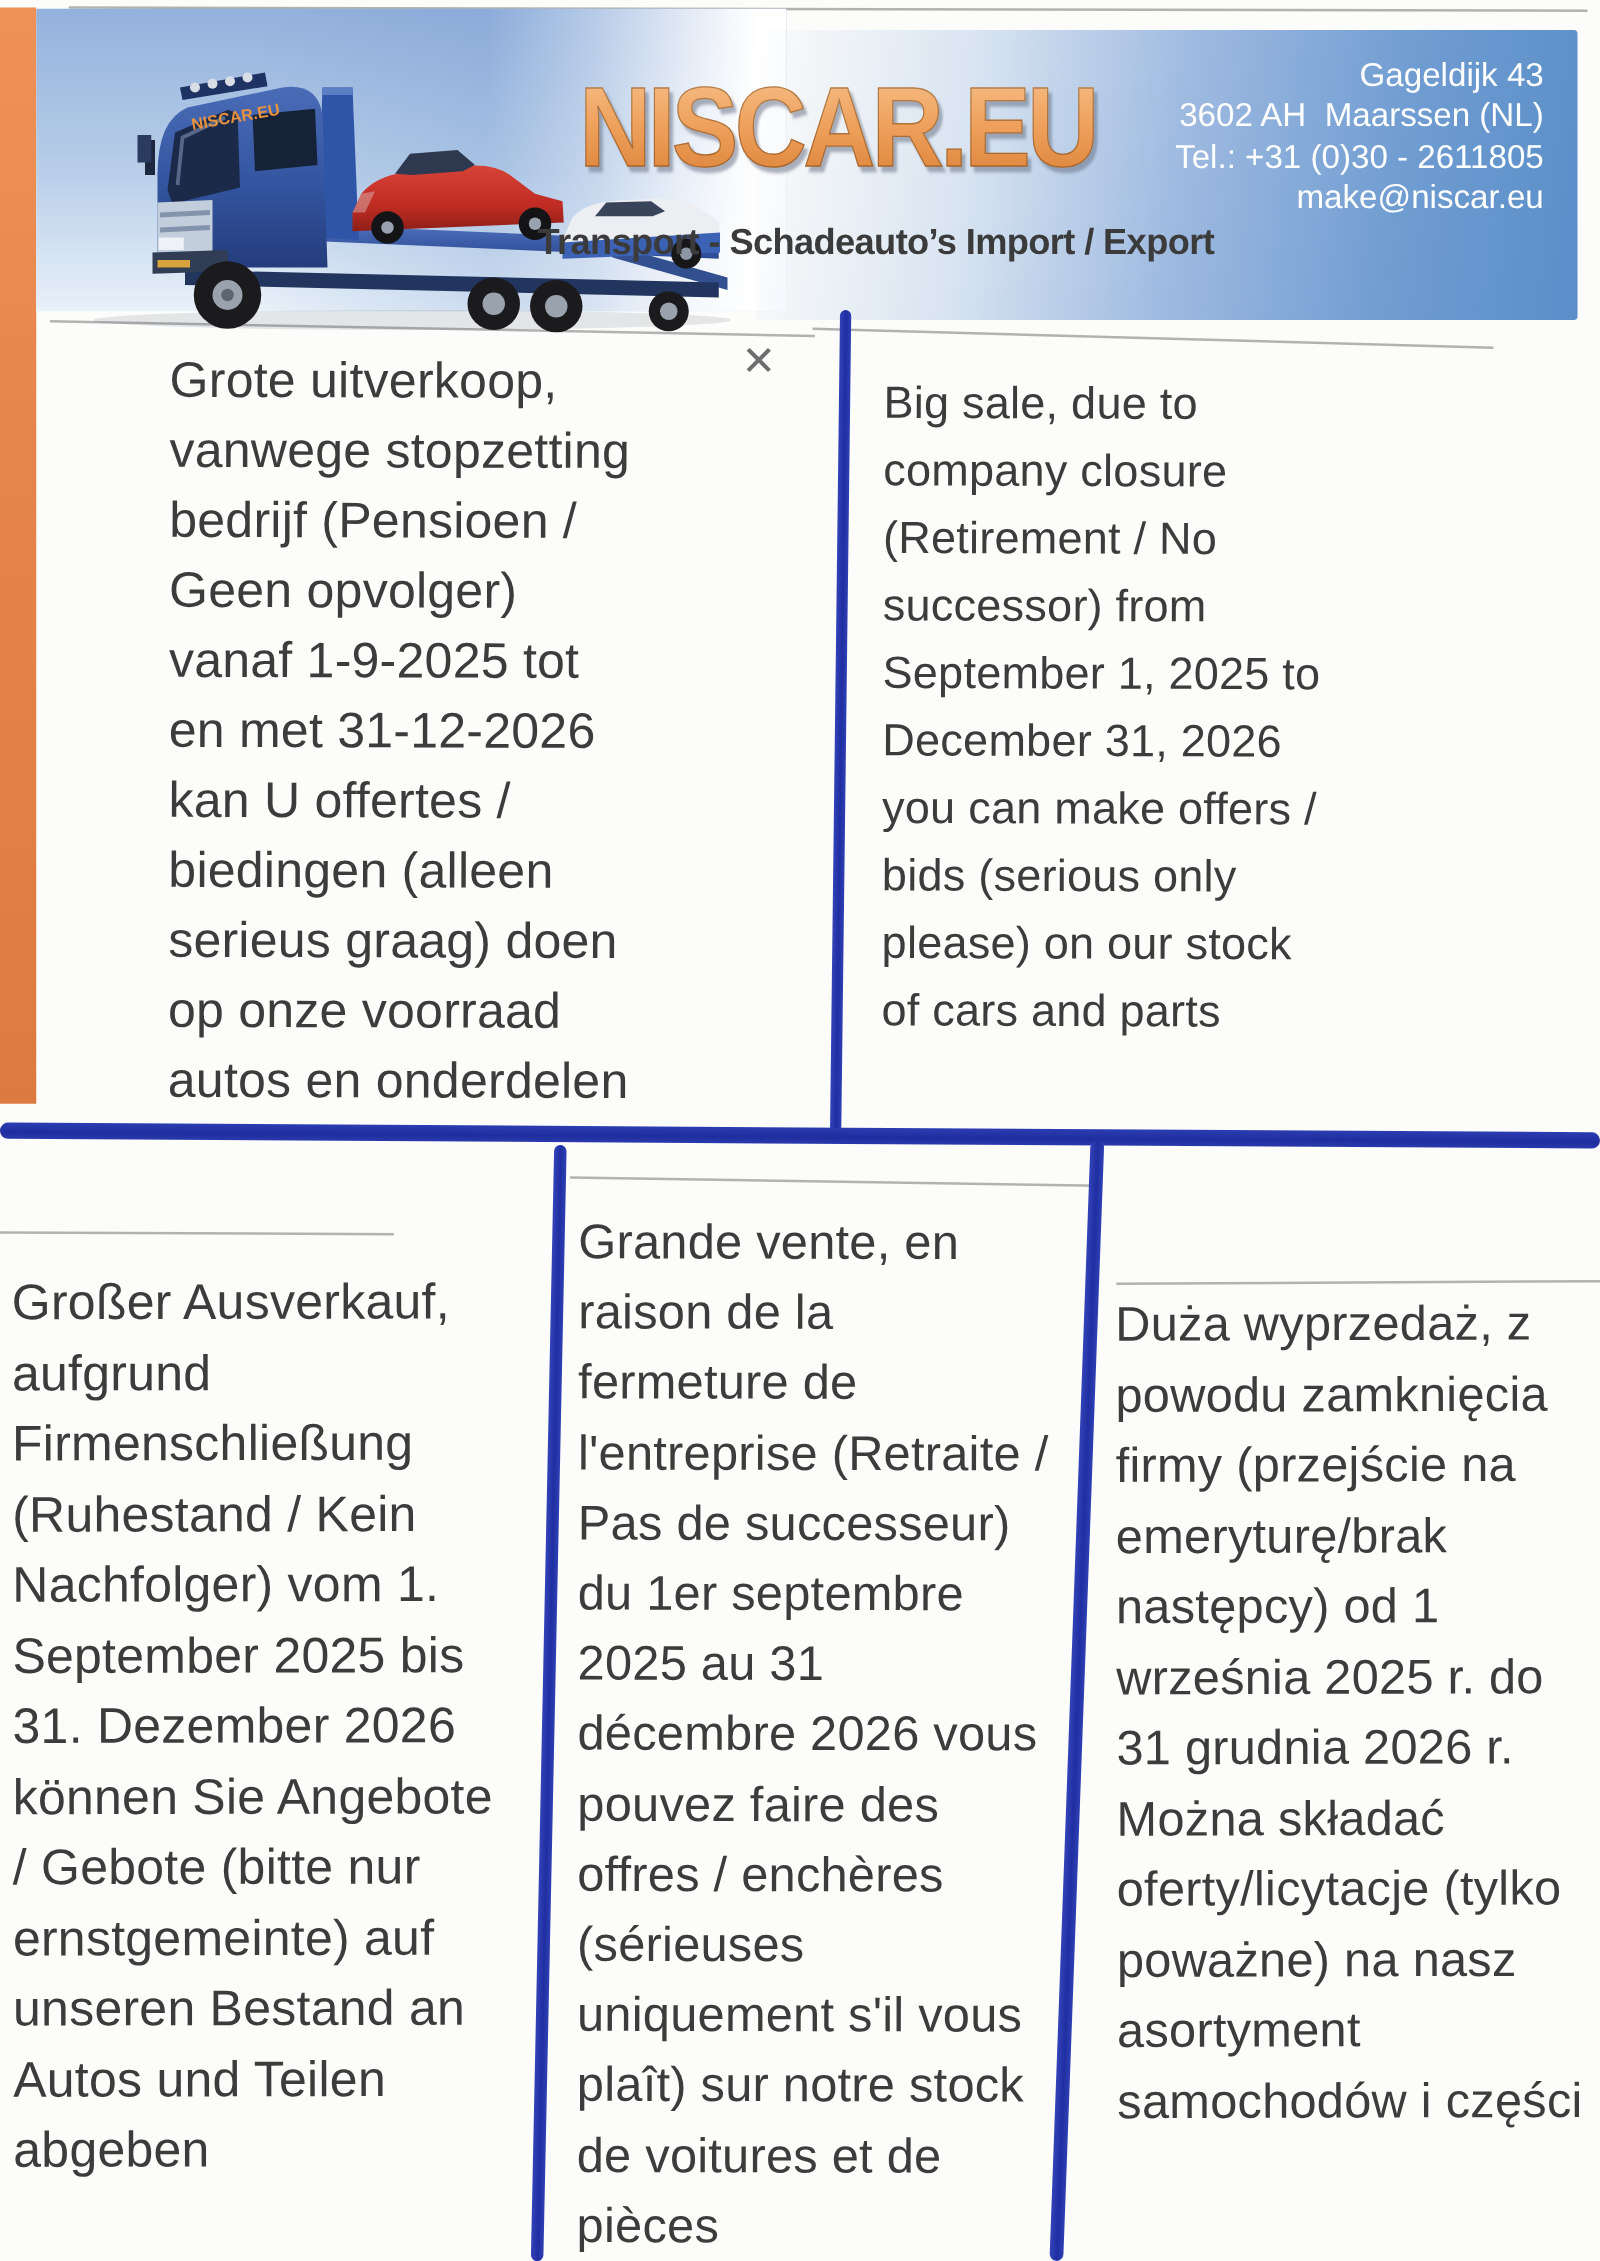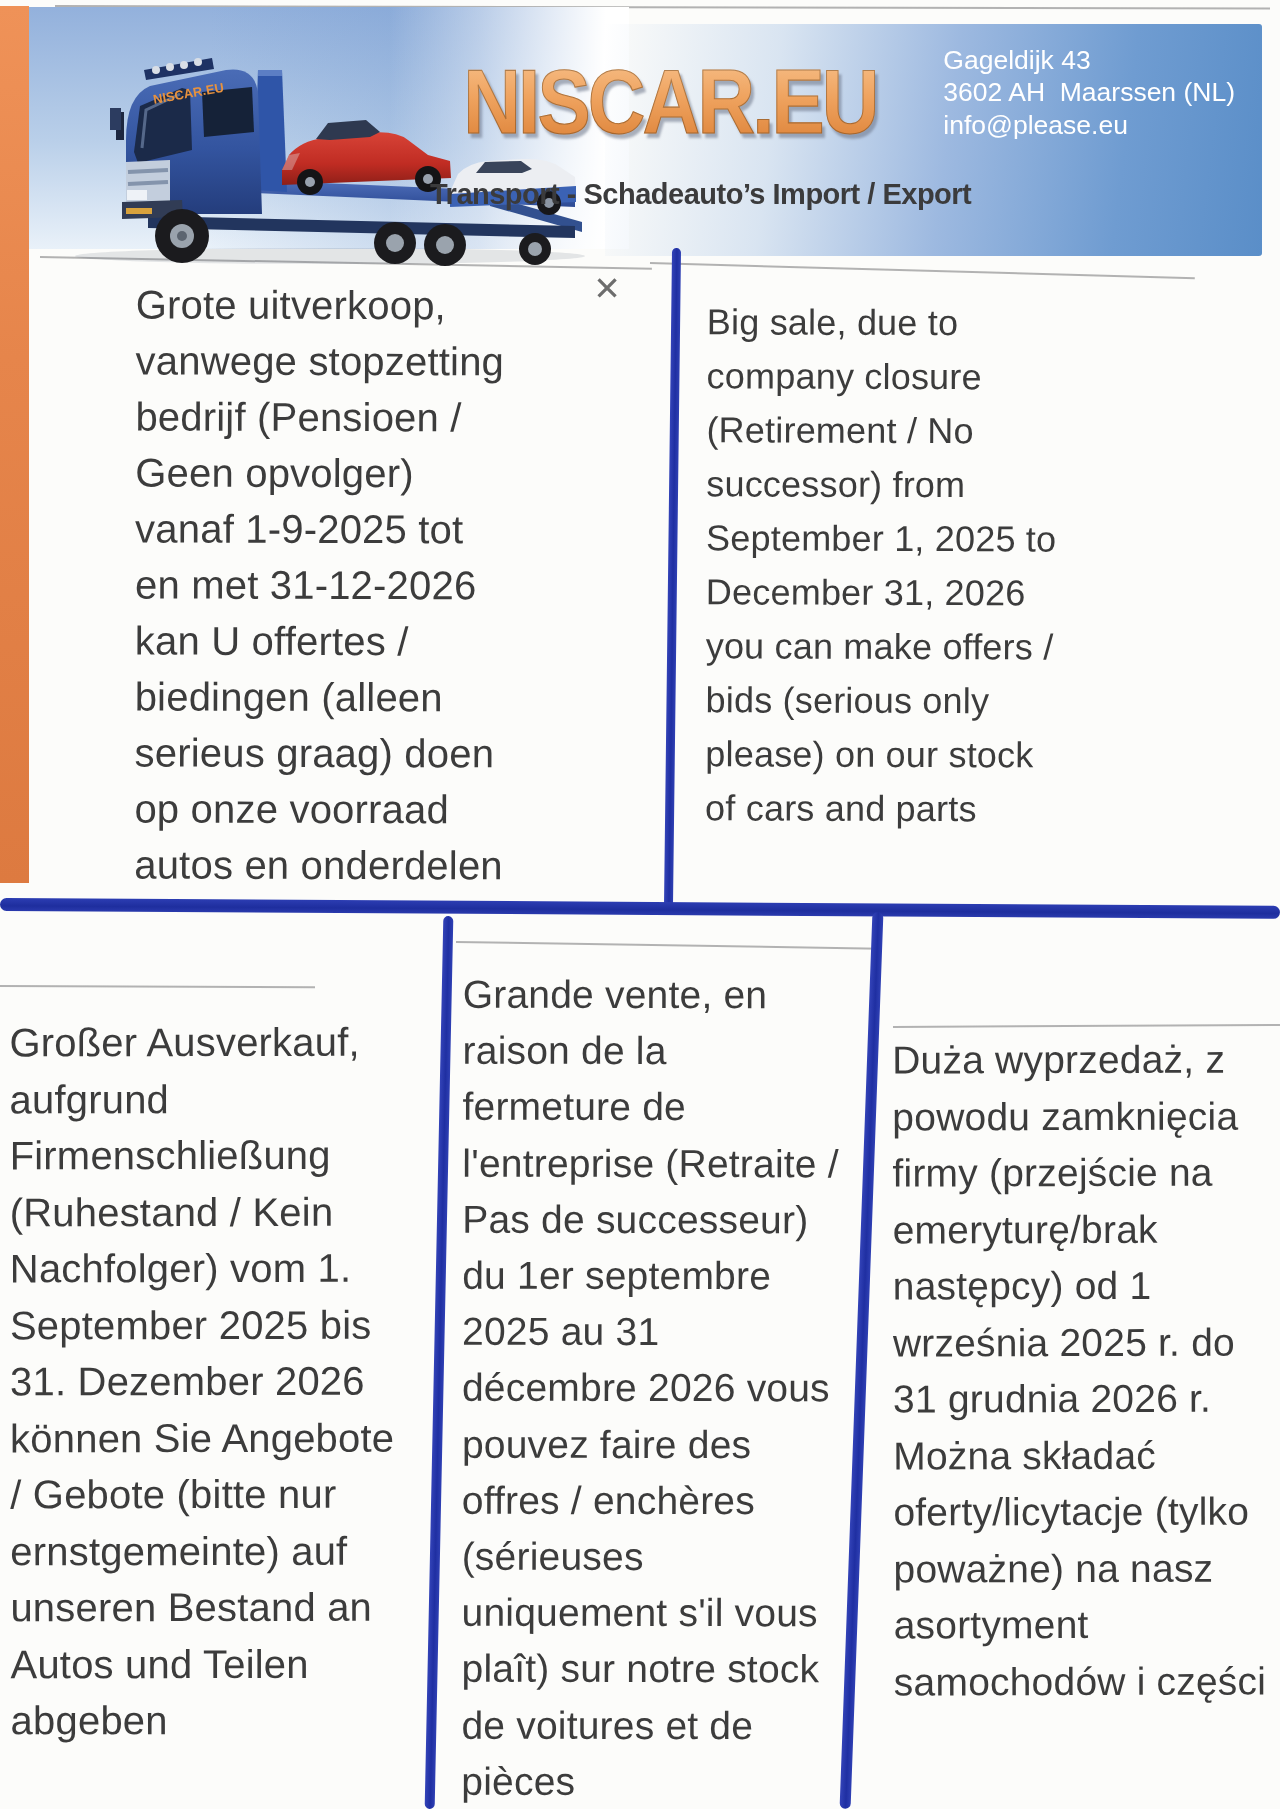--- a/index.html
+++ b/index.html
@@ -50,21 +50,21 @@
     filter:drop-shadow(3px 4px 1px rgba(105,115,135,.55));
     white-space:nowrap;
   }
   .tagline{
     position:absolute;left:430px;top:178px;width:480px;z-index:4;
     text-align:center;font-size:29px;font-weight:bold;color:#3b3b3c;
     white-space:nowrap;letter-spacing:-0.5px;
   }
   .contact{
     position:absolute;right:45px;top:44px;z-index:4;
-    text-align:left;color:#ffffff;font-size:26.5px;line-height:32.3px;margin-left:26px;
+    text-align:right;color:#ffffff;font-size:26.5px;line-height:32.3px;margin-left:26px;
   }
   .contact div{white-space:pre;}
 
   
   .notice{
     position:absolute;color:#3c3c3c;white-space:pre-line;
     letter-spacing:.2px;
   }
   .notice-dutch  {left:135px;top:277px;width:420px;font-size:40px;line-height:56px;transform:rotate(.15deg);}
   .notice-english{left:706px;top:296px;width:420px;font-size:36px;line-height:54px;transform:rotate(.2deg);}
@@ -192,21 +192,22 @@
       <circle cx="505" cy="239" r="7" fill="#9aa3ad"></circle>
   </svg>
 </div>
 
 <div class="logo">NISCAR.EU</div>
 <div class="tagline">Transport - Schadeauto’s Import / Export</div>
 
 <div class="contact">
   <div>Gageldijk 43</div>
   <div>3602 AH  Maarssen (NL)</div>
-  <div>info@please.eu</div>
+  <div>Tel.: +31 (0)30 - 2611805</div>
+  <div>make@niscar.eu</div>
 </div>
 
 <div class="notice notice-dutch">Grote uitverkoop,
 vanwege stopzetting
 bedrijf (Pensioen /
 Geen opvolger)
 vanaf 1-9-2025 tot
 en met 31-12-2026
 kan U offertes /
 biedingen (alleen

